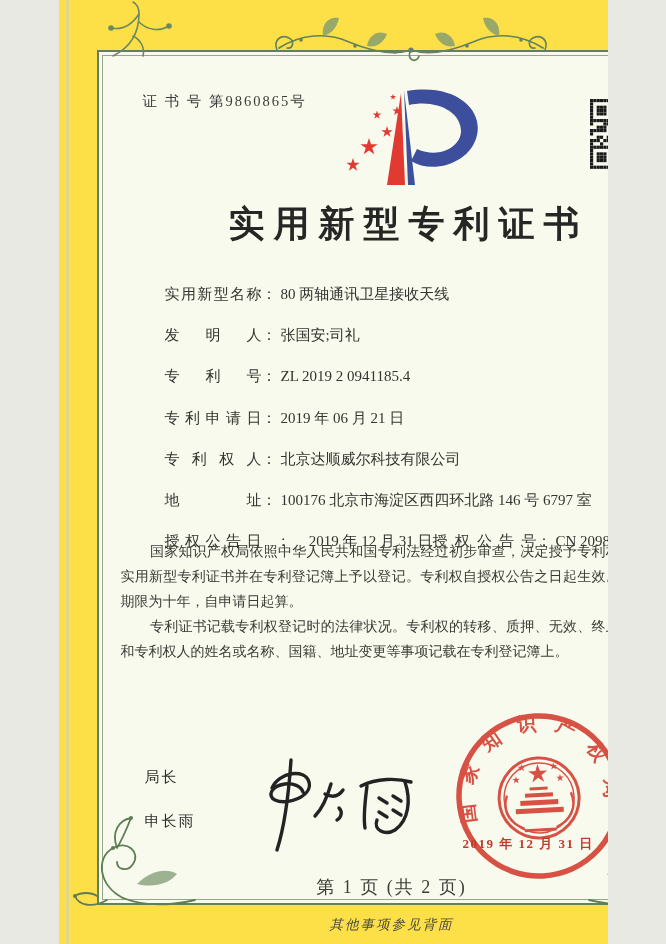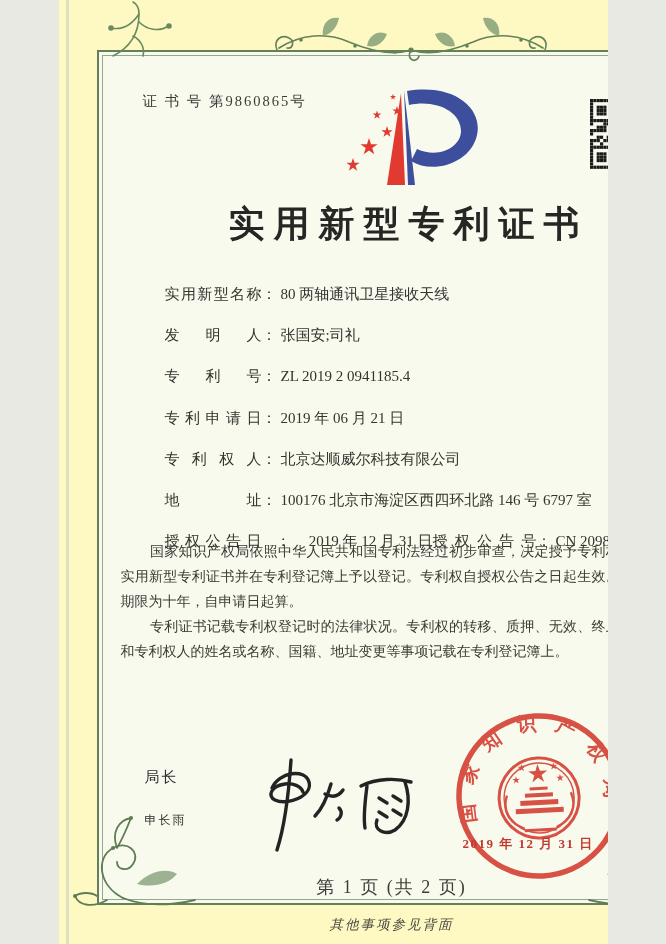--- a/index.html
+++ b/index.html
@@ -1,19 +1,19 @@
 <!DOCTYPE html>
 <html><head>
 <meta charset="utf-8">
 <style>
   html,body{margin:0;padding:0;}
   body{background:#e9e9e4;}
   .page{
     position:relative;width:549px;height:944px;margin:0 auto;
-    background:#fef9c3;overflow:hidden;
+    background:#fde047;overflow:hidden;
     font-family:"Liberation Serif","DejaVu Serif",serif;color:#2e2e2c;
   }
   .edge-left{position:absolute;left:7px;top:0;width:3px;height:944px;background:#c9d1c4;opacity:.6;}
   
   .frame{position:absolute;left:38px;top:50px;width:585px;height:855px;
     border:2.5px solid #64805a;background:#f9faee;box-sizing:border-box;}
   .frame-inner{position:absolute;left:3px;top:3px;right:3px;bottom:3px;border:1px solid #94a98a;}
   svg.orn{position:absolute;pointer-events:none;}
   
   .cert-no{position:absolute;left:84px;top:92px;font-size:14.5px;letter-spacing:2px;color:#3a3a38;}
@@ -29,21 +29,21 @@
   .val{white-space:nowrap;}
   .grant-left{display:flex;align-items:center;width:268px;flex:0 0 268px;justify-content:space-between;}
   .grant-right{display:flex;align-items:center;}
   .grant-right .lbl{width:104px;flex:0 0 104px;}
   
   .paras{position:absolute;left:62px;top:539px;width:542px;font-size:14px;line-height:25px;
     text-align:justify;color:#3b3b36;}
   .paras p{margin:0;text-indent:2.1em;}
   
   .signer-title{position:absolute;left:86px;top:768px;font-size:15px;letter-spacing:2px;}
-  .signer-name{position:absolute;left:86px;top:812px;font-size:12px;letter-spacing:2px;}
+  .signer-name{position:absolute;left:86px;top:812px;font-size:15px;letter-spacing:2px;}
   .signature{position:absolute;left:168px;top:750px;width:200px;height:110px;}
   
   .seal{position:absolute;left:392px;top:708px;width:176px;height:176px;
     transform:rotate(-3deg);mix-blend-mode:multiply;opacity:.95;}
   .seal-date{position:absolute;left:404px;top:835px;width:160px;font-size:13px;
     color:#c2392e;letter-spacing:1.5px;font-weight:700;}
   
   .page-no{position:absolute;left:0;top:875px;width:666px;text-align:center;
     font-size:18px;letter-spacing:2px;color:#3c3c38;}
   .back-note{position:absolute;left:0;top:916px;width:666px;text-align:center;

